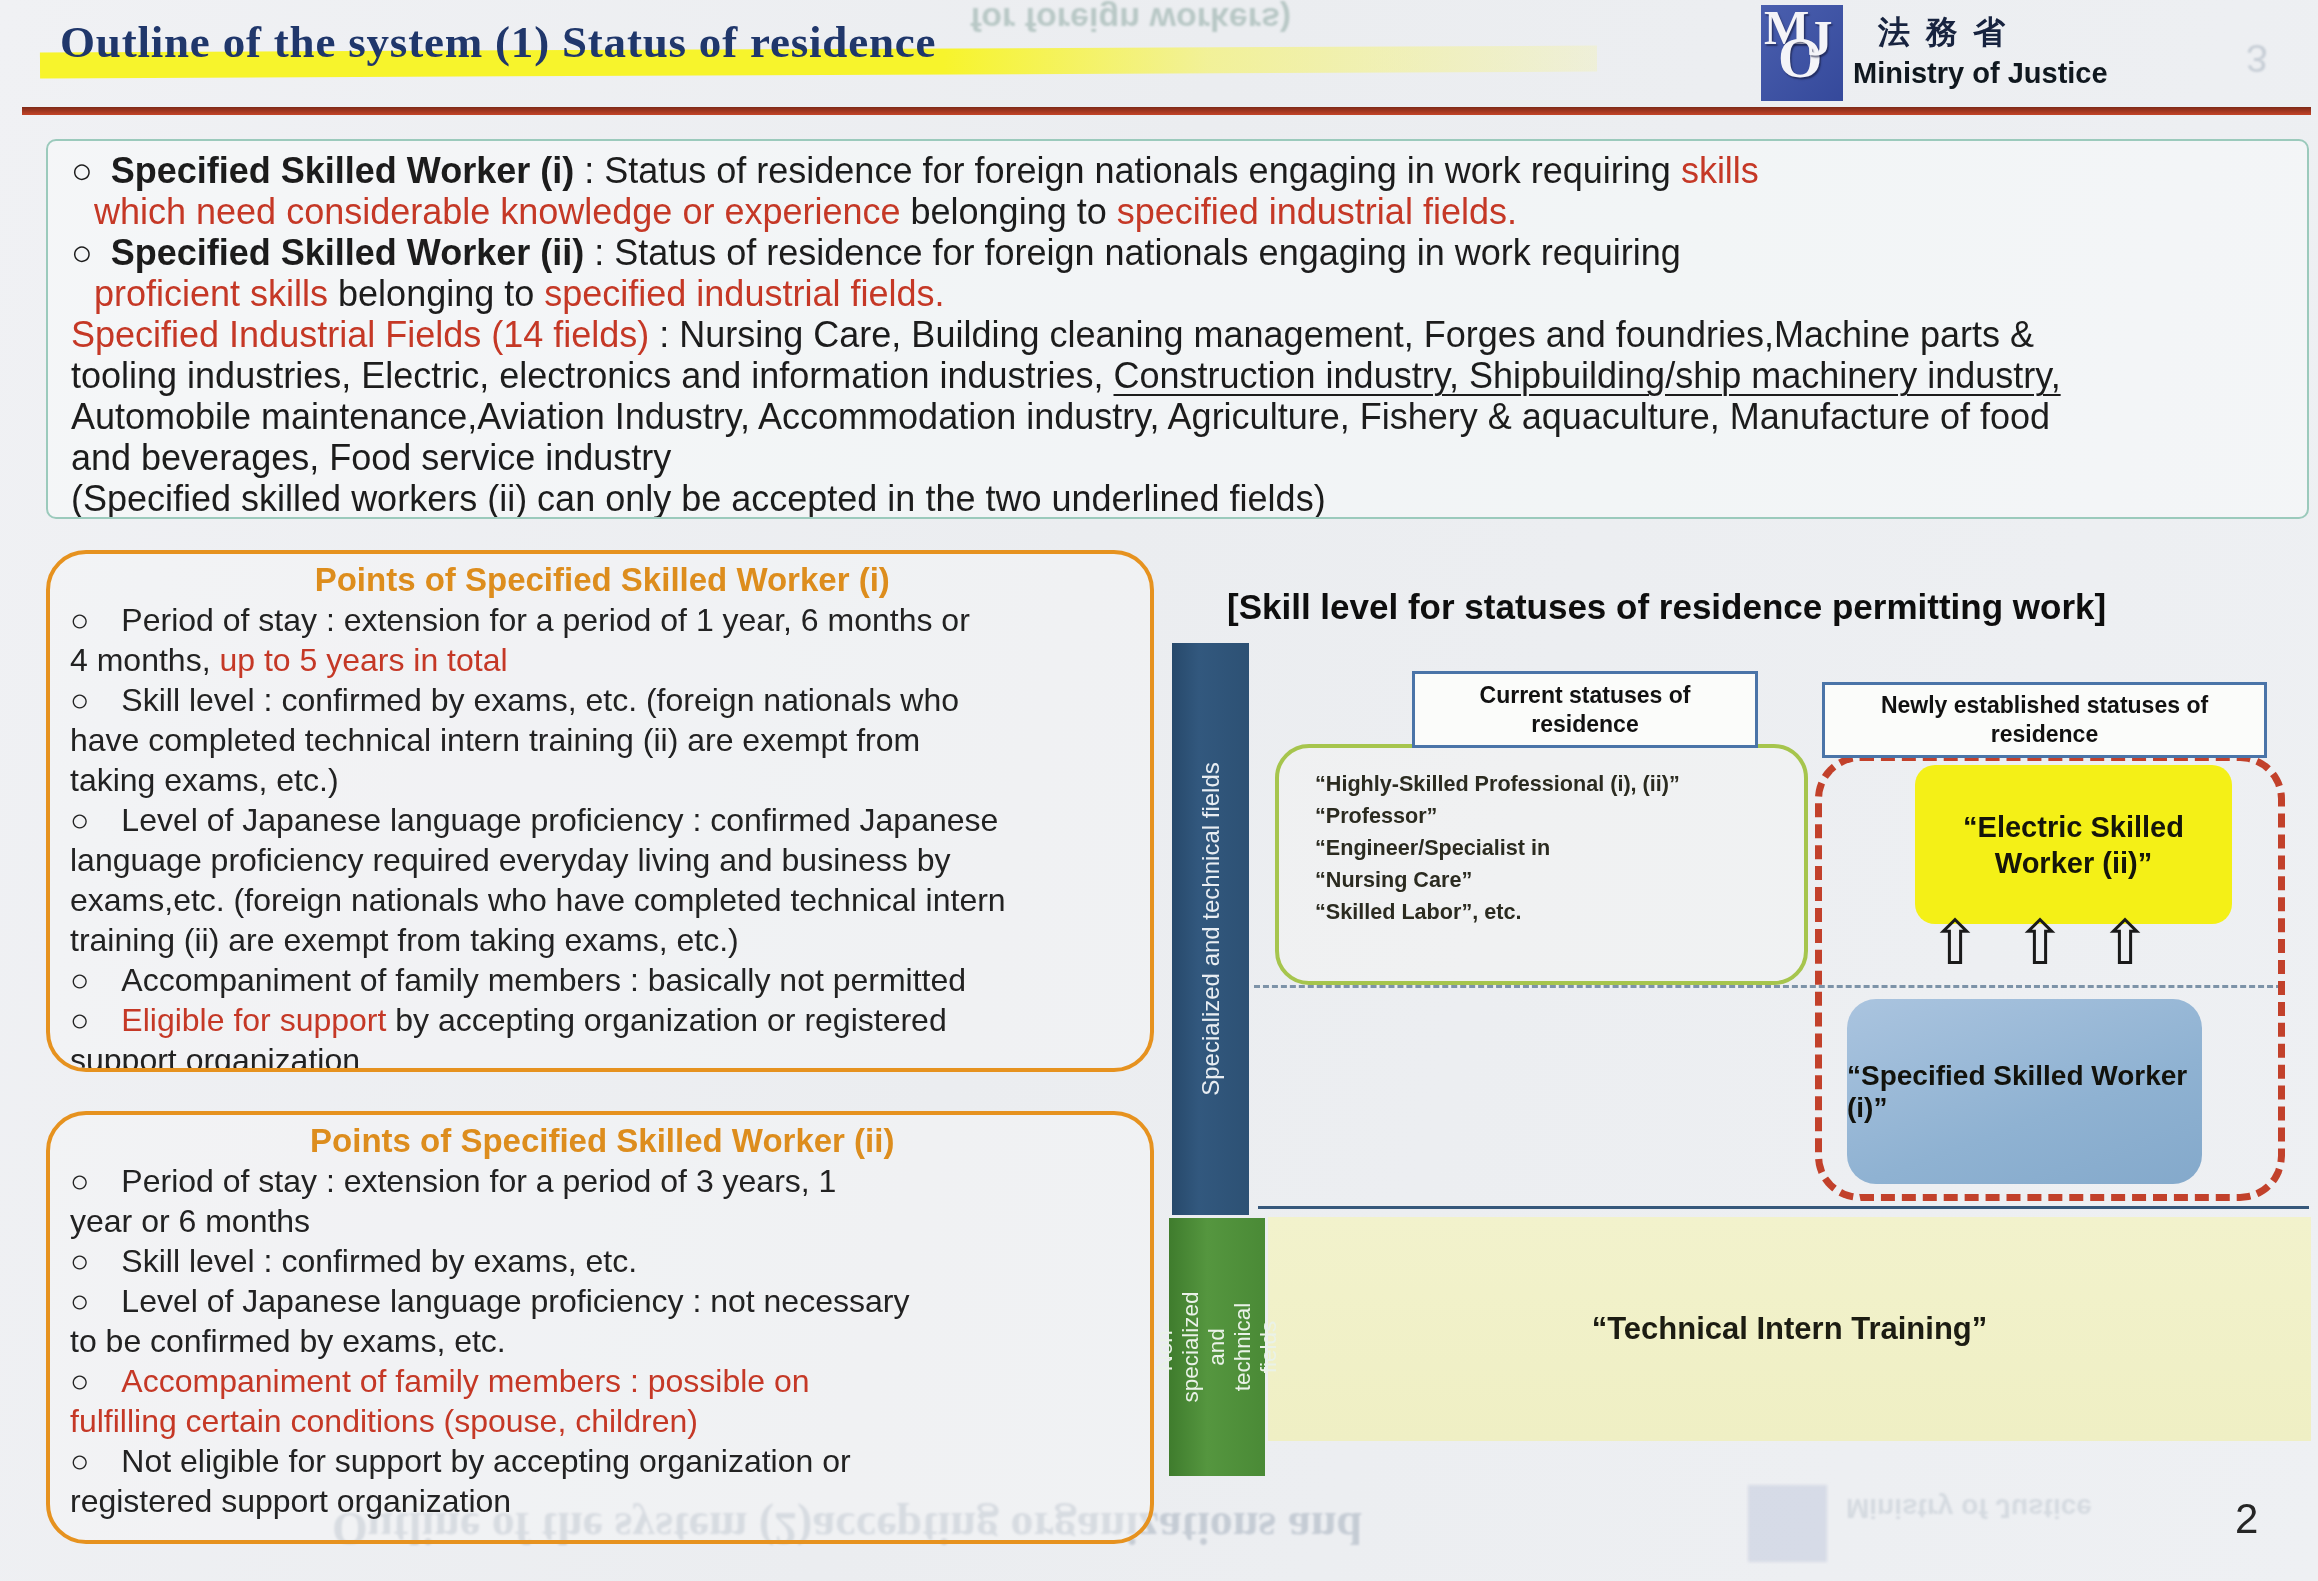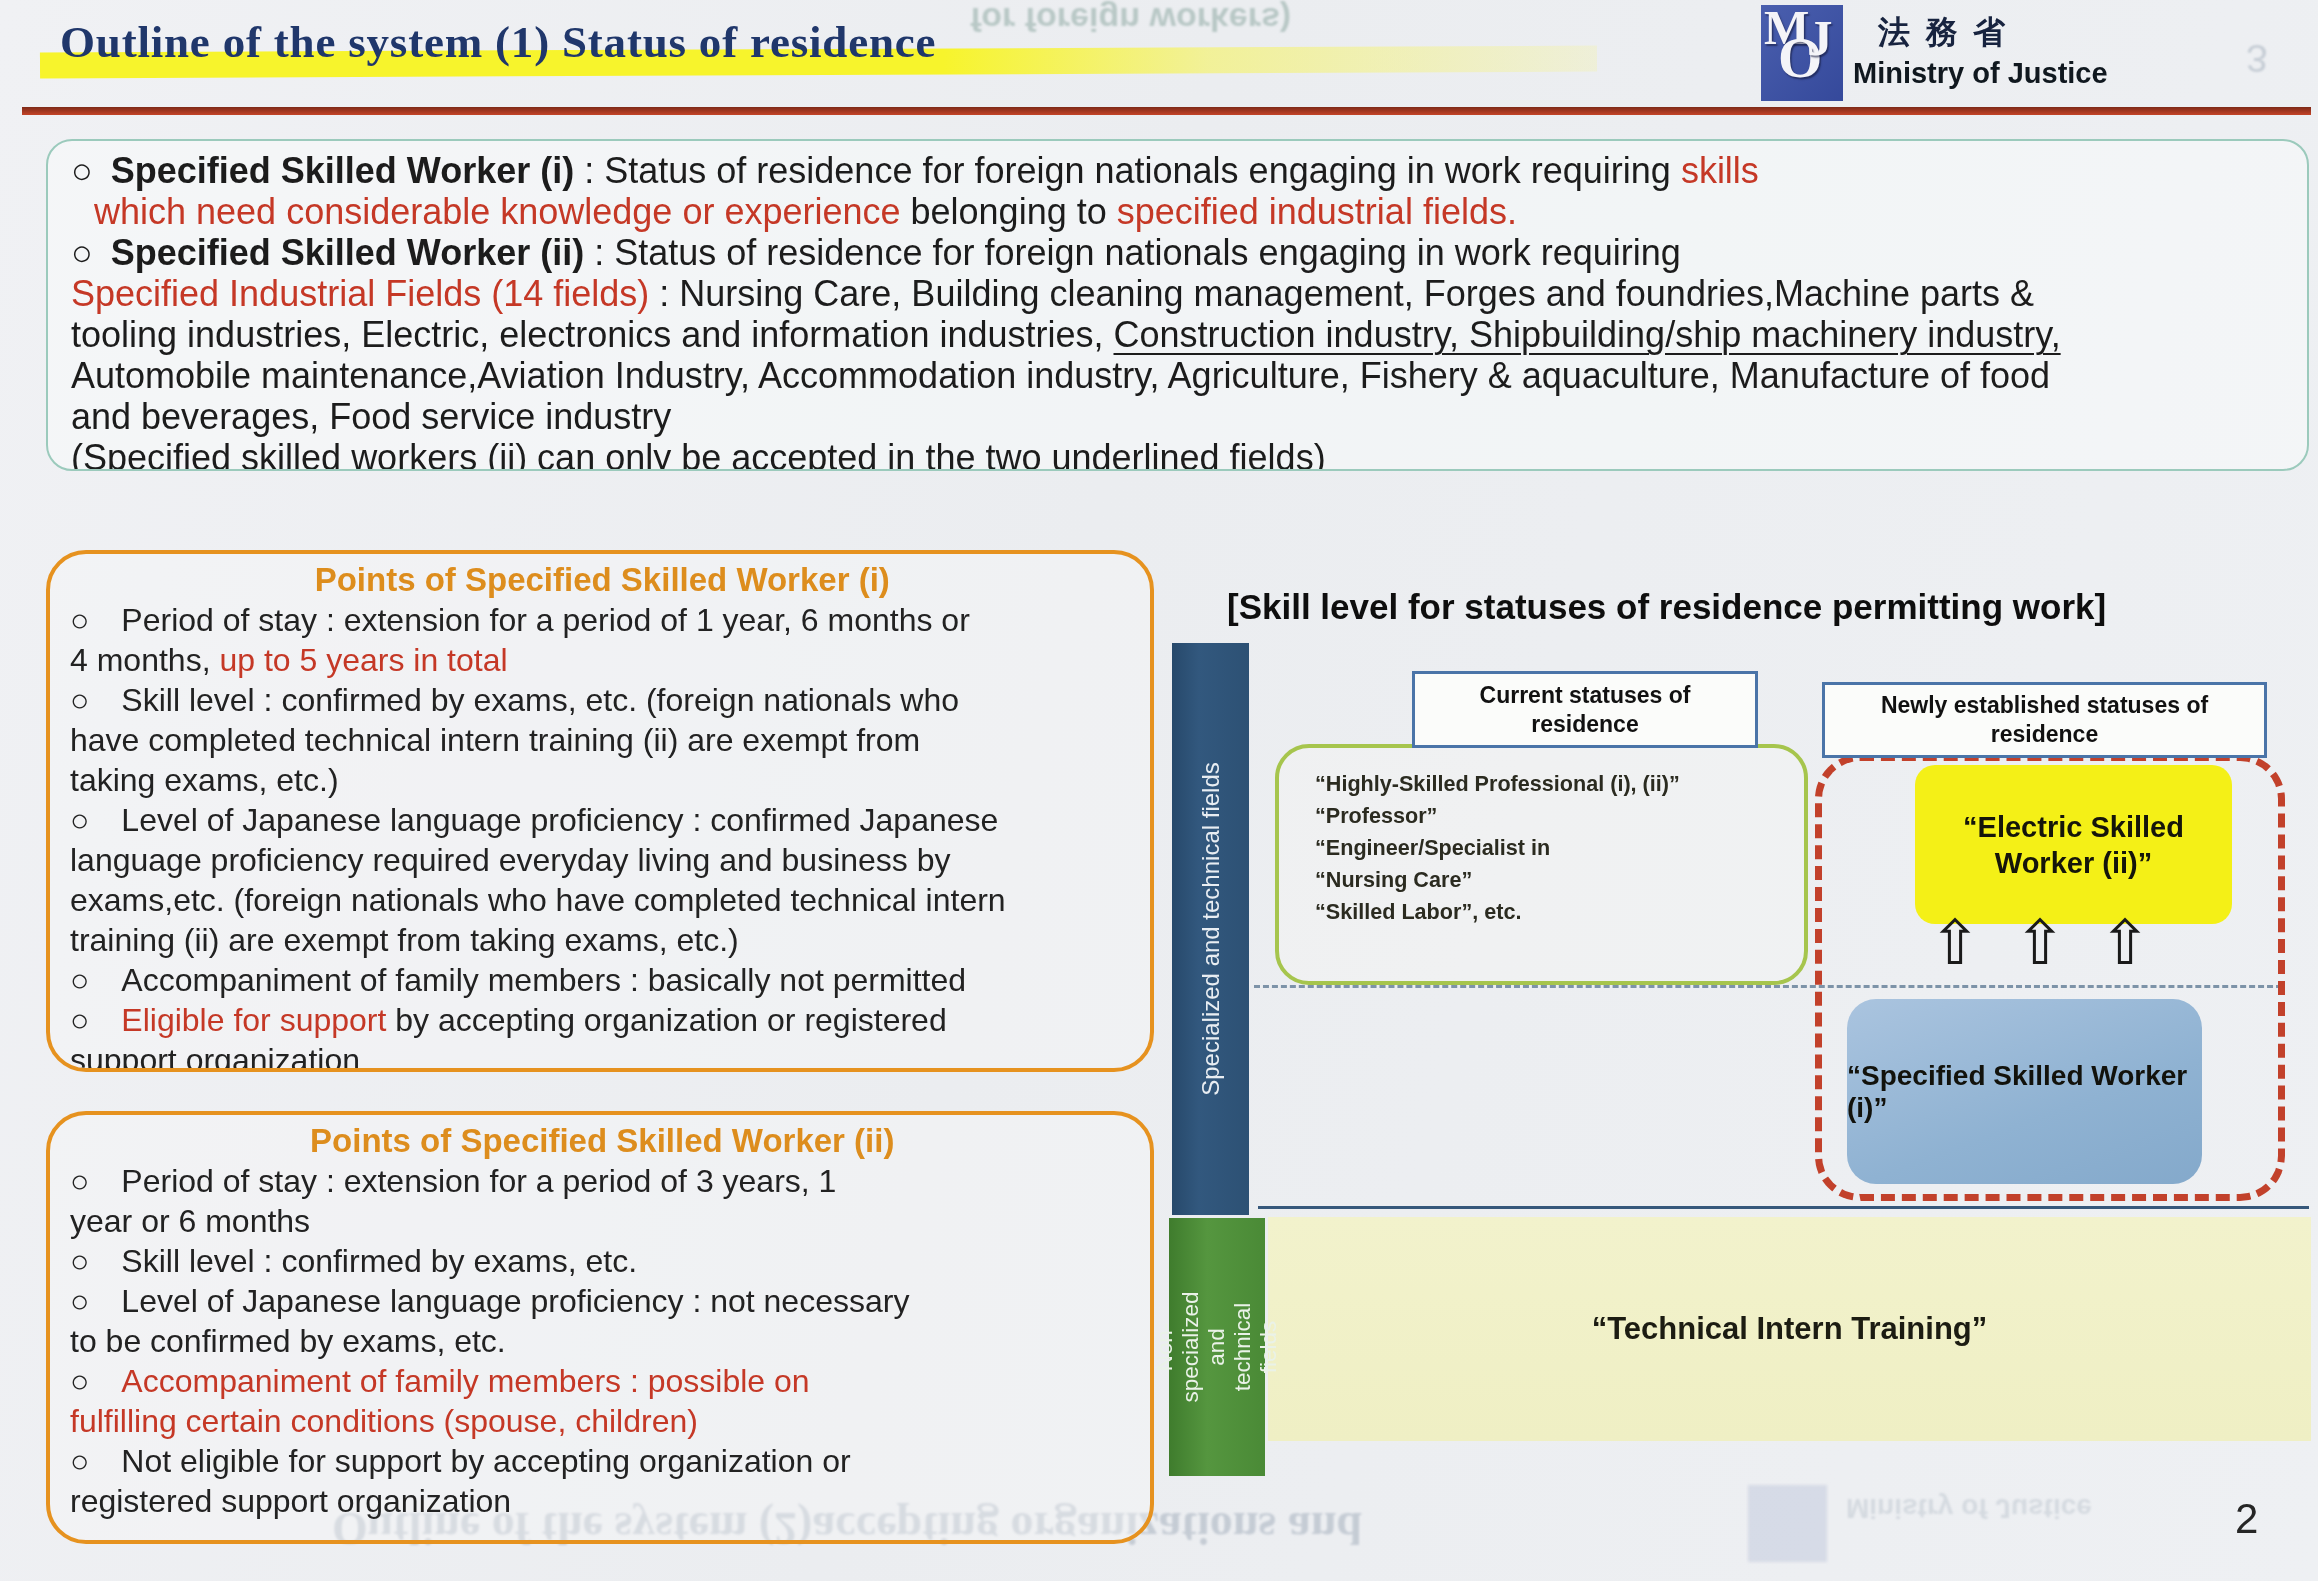--- a/index.html
+++ b/index.html
@@ -27,22 +27,22 @@
   .ministry{position:absolute;left:1853px;top:57px;font-size:29px;font-weight:bold;color:#10181f;z-index:4;}
 
   
   .rich-line{white-space:nowrap;}
   .red{color:#c53826;}
   .bold{font-weight:bold;}
   .ul{text-decoration:underline;text-decoration-thickness:2.3px;text-underline-offset:6.2px;}
   .ind{padding-left:23px;}
 
   
-  .intro-box{position:absolute;left:46px;top:139px;width:2263px;height:332px;z-index:2;
-         border:2.3px solid #9bcabc;border-radius:26px;background:rgba(250,252,252,.45);
+  .intro-box{position:absolute;left:46px;top:139px;width:2263px;height:380px;z-index:2;
+         border:2.3px solid #9bcabc;border-radius:10px;background:rgba(250,252,252,.45);
          box-sizing:border-box;padding:9.3px 17px 0 23px;overflow:hidden;}
   .intro-box .rich-line{font-size:36px;line-height:41px;}
 
   
   .points-box{position:absolute;left:46px;width:1108px;z-index:2;box-sizing:border-box;
          border:4.6px solid #e6921f;border-radius:40px;background:rgba(248,249,250,.35);
          padding:6.2px 15.5px 0 20px;overflow:hidden;}
   #points1{top:550px;height:522px;}
   #points2{top:1111px;height:433px;}
   .points-title{font-size:33px;font-weight:bold;color:#dd8d1d;text-align:center;line-height:40px;}
@@ -112,20 +112,21 @@
     <span class="moj-o">O</span>
     <span class="moj-j">J</span>
   </div>
   <div class="kanji">法務省</div>
   <div class="ministry">Ministry of Justice</div>
 
   <div class="intro-box">
       <div class="rich-line"><span>○ </span><span class="bold">Specified Skilled Worker (i)</span><span> : Status of residence for foreign nationals engaging in work requiring </span><span class="red">skills</span></div>
       <div class="rich-line ind"><span class="red">which need considerable knowledge or experience</span><span> belonging to </span><span class="red">specified industrial fields.</span></div>
       <div class="rich-line"><span>○ </span><span class="bold">Specified Skilled Worker (ii)</span><span> : Status of residence for foreign nationals engaging in work requiring</span></div>
+      <div class="rich-line ind"><span class="red">proficient skills</span><span> belonging to </span><span class="red">specified industrial fields.</span></div>
       <div class="rich-line"><span class="red">Specified Industrial Fields (14 fields)</span><span> : Nursing Care, Building cleaning management, Forges and foundries,Machine parts &amp;</span></div>
       <div class="rich-line"><span>tooling industries, Electric, electronics and information industries, </span><span class="ul">Construction industry, Shipbuilding/ship machinery industry,</span></div>
       <div class="rich-line"><span>Automobile maintenance,Aviation Industry, Accommodation industry, Agriculture, Fishery &amp; aquaculture, Manufacture of food</span></div>
       <div class="rich-line"><span>and beverages, Food service industry</span></div>
       <div class="rich-line"><span>(Specified skilled workers (ii) can only be accepted in the two underlined fields)</span></div>
     </div>
 
   <div class="points-box" id="points1">
     <div class="points-title">Points of Specified Skilled Worker (i)</div>
     <div>

